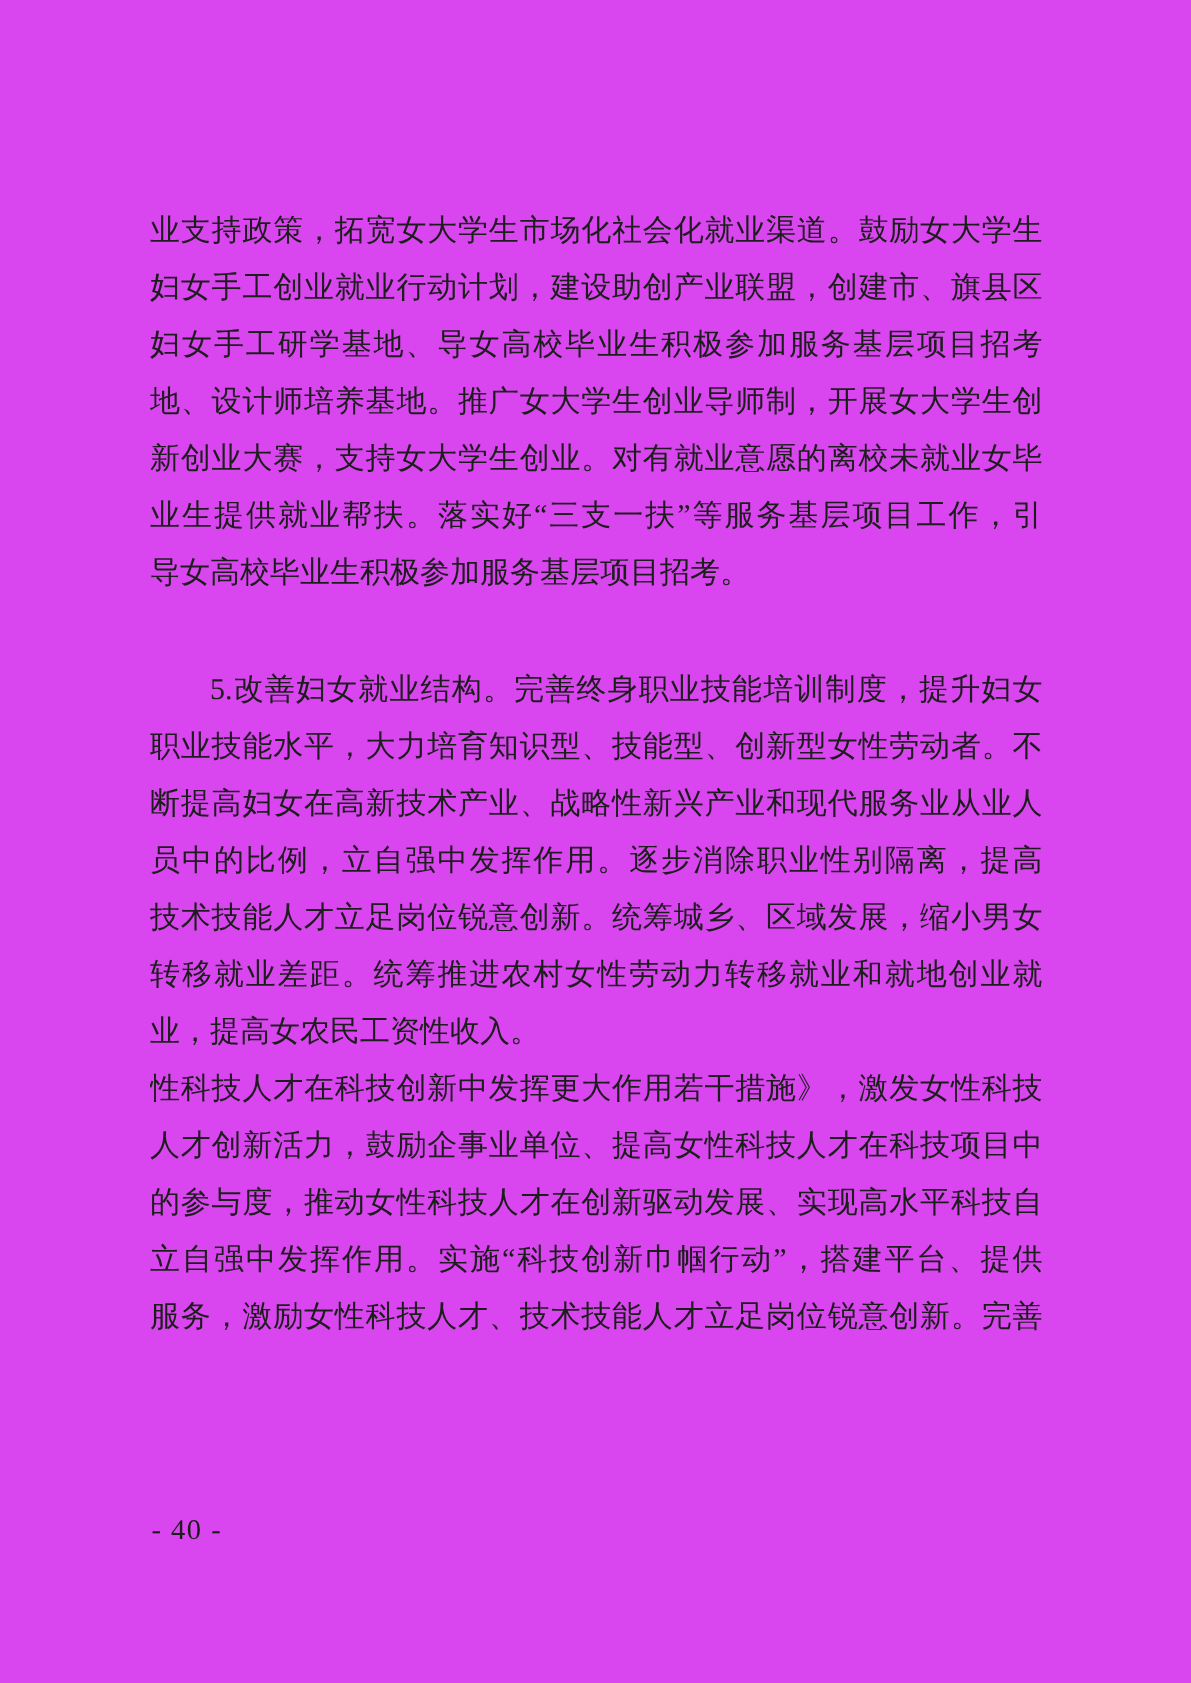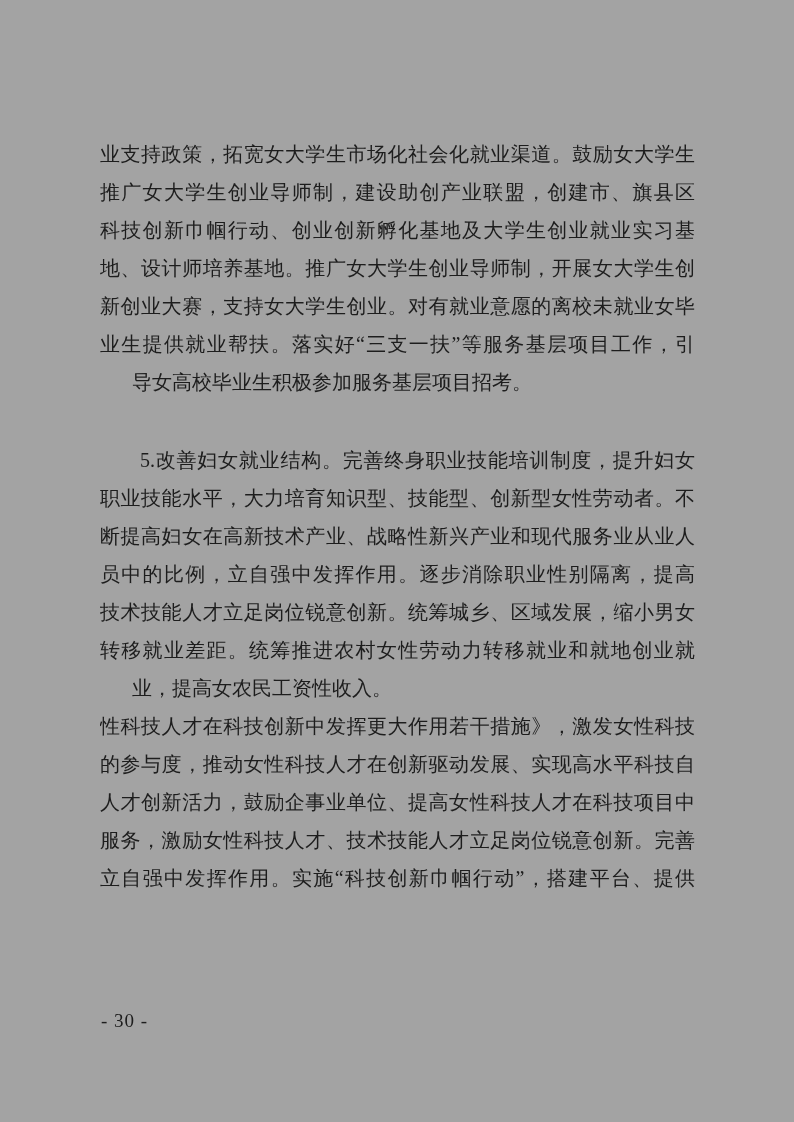--- a/index.html
+++ b/index.html
@@ -4,21 +4,21 @@
 <style>
   html, body {
     margin: 0;
     padding: 0;
     background: #ffffff;
   }
   .page {
     position: relative;
     width: 794px;
     height: 1122px;
-    background: #a3a3a3;
+    background: #d946ef;
     overflow: hidden;
     font-family: "Liberation Serif", "DejaVu Serif", serif;
   }
   .doc-body {
     position: absolute;
     left: 100px;
     top: 135px;
     width: 595px;
     color: #1d1d1d;
   }
@@ -30,21 +30,20 @@
     text-align-last: justify;
     text-justify: inter-character;
     overflow: hidden;
     white-space: nowrap;
   }
   
   .line { white-space: normal; }
   .line.short-last {
     text-align: right;
     text-align-last: left;
-    margin-left: 32px;
   }
   .line.indent {
     text-indent: 2em;
     margin-top: 40px;
   }
   .page-number {
     position: absolute;
     left: 101px;
     top: 1008px;
     font-size: 19px;
@@ -52,33 +51,33 @@
     color: #1d1d1d;
     letter-spacing: 1px;
   }
 </style>
 </head>
 <body>
 
 <div class="page">
   <div class="doc-body">
       <div class="line">业支持政策，拓宽女大学生市场化社会化就业渠道。鼓励女大学生</div>
-      <div class="line">推广女大学生创业导师制，建设助创产业联盟，创建市、旗县区</div>
-      <div class="line">科技创新巾帼行动、创业创新孵化基地及大学生创业就业实习基</div>
+      <div class="line">妇女手工创业就业行动计划，建设助创产业联盟，创建市、旗县区</div>
+      <div class="line">妇女手工研学基地、导女高校毕业生积极参加服务基层项目招考</div>
       <div class="line">地、设计师培养基地。推广女大学生创业导师制，开展女大学生创</div>
       <div class="line">新创业大赛，支持女大学生创业。对有就业意愿的离校未就业女毕</div>
       <div class="line">业生提供就业帮扶。落实好“三支一扶”等服务基层项目工作，引</div>
       <div class="line short-last">导女高校毕业生积极参加服务基层项目招考。</div>
       <div class="line indent">5.改善妇女就业结构。完善终身职业技能培训制度，提升妇女</div>
       <div class="line">职业技能水平，大力培育知识型、技能型、创新型女性劳动者。不</div>
       <div class="line">断提高妇女在高新技术产业、战略性新兴产业和现代服务业从业人</div>
       <div class="line">员中的比例，立自强中发挥作用。逐步消除职业性别隔离，提高</div>
       <div class="line">技术技能人才立足岗位锐意创新。统筹城乡、区域发展，缩小男女</div>
       <div class="line">转移就业差距。统筹推进农村女性劳动力转移就业和就地创业就</div>
       <div class="line short-last">业，提高女农民工资性收入。</div>
       <div class="line">性科技人才在科技创新中发挥更大作用若干措施》，激发女性科技</div>
+      <div class="line">人才创新活力，鼓励企事业单位、提高女性科技人才在科技项目中</div>
       <div class="line">的参与度，推动女性科技人才在创新驱动发展、实现高水平科技自</div>
-      <div class="line">人才创新活力，鼓励企事业单位、提高女性科技人才在科技项目中</div>
+      <div class="line">立自强中发挥作用。实施“科技创新巾帼行动”，搭建平台、提供</div>
       <div class="line">服务，激励女性科技人才、技术技能人才立足岗位锐意创新。完善</div>
-      <div class="line">立自强中发挥作用。实施“科技创新巾帼行动”，搭建平台、提供</div>
     </div>
-  <div class="page-number">- 30 -</div>
+  <div class="page-number">- 40 -</div>
 </div>
 
 </body></html>

